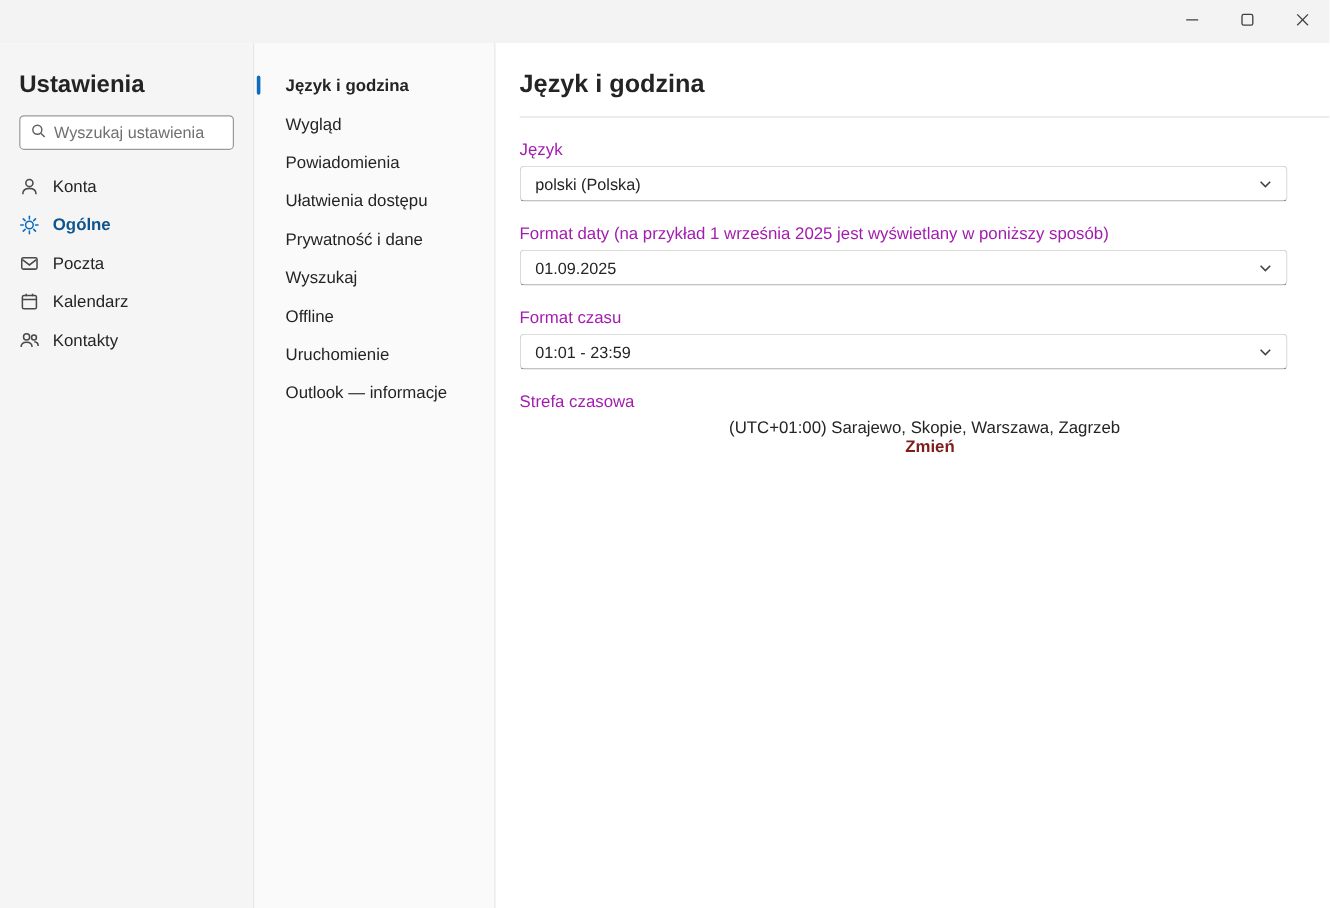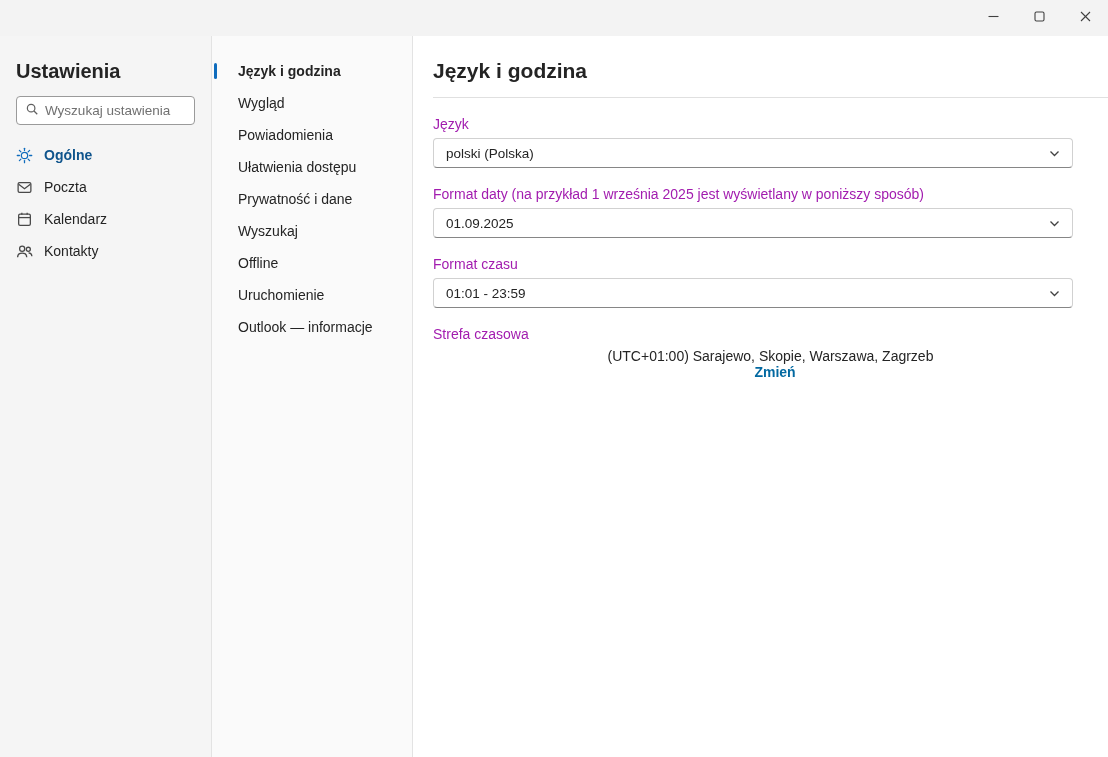--- a/index.html
+++ b/index.html
@@ -155,21 +155,21 @@
     position: absolute;
     right: 11px;
     top: 8px;
     width: 13px;
     height: 13px;
   }
   .select-box .chev svg { width: 13px; height: 13px; stroke: #424242; stroke-width: 1.3; fill: none; }
 
   .tz-row { margin-top: 6px; font-size: 14px; display: flex; align-items: center; flex-direction: column; }
   .tz-link {
-    color: #0369a1;
+    color: #7f1d1d;
     font-weight: 600;
     margin-left: 9px;
     text-decoration: none;
     cursor: pointer;
   }
 </style>
 </head>
 <body>
 
 <div class="titlebar">
@@ -206,20 +206,29 @@
       <span>
         <svg viewBox="0 0 16 16">
             <circle cx="7" cy="7" r="4.3"></circle>
             <line x1="10.3" y1="10.3" x2="14" y2="14"></line>
           </svg>
       </span>
       <input type="text" placeholder="Wyszukaj ustawienia" style="">
     </div>
 
     <div class="sidebar-items">
+      <div class="side-item">
+        <span class="icn">
+          <svg viewBox="0 0 16 16">
+              <circle cx="8" cy="5.2" r="2.8"></circle>
+              <path d="M2.8,14 C2.8,10.8 5,9.4 8,9.4 C11,9.4 13.2,10.8 13.2,14"></path>
+            </svg>
+        </span>
+        <span>Konta</span>
+      </div>
       <div class="side-item selected">
         <span class="icn">
           <svg viewBox="0 0 16 16">
               <circle cx="8" cy="8" r="3"></circle>
             <g stroke-linecap="round">
               <line x1="8" y1="1.2" x2="8" y2="3.2"></line>
                 <line x1="8" y1="12.8" x2="8" y2="14.8"></line>
               <line x1="1.2" y1="8" x2="3.2" y2="8"></line>
                 <line x1="12.8" y1="8" x2="14.8" y2="8"></line>
               <line x1="3.2" y1="3.2" x2="4.6" y2="4.6"></line>

